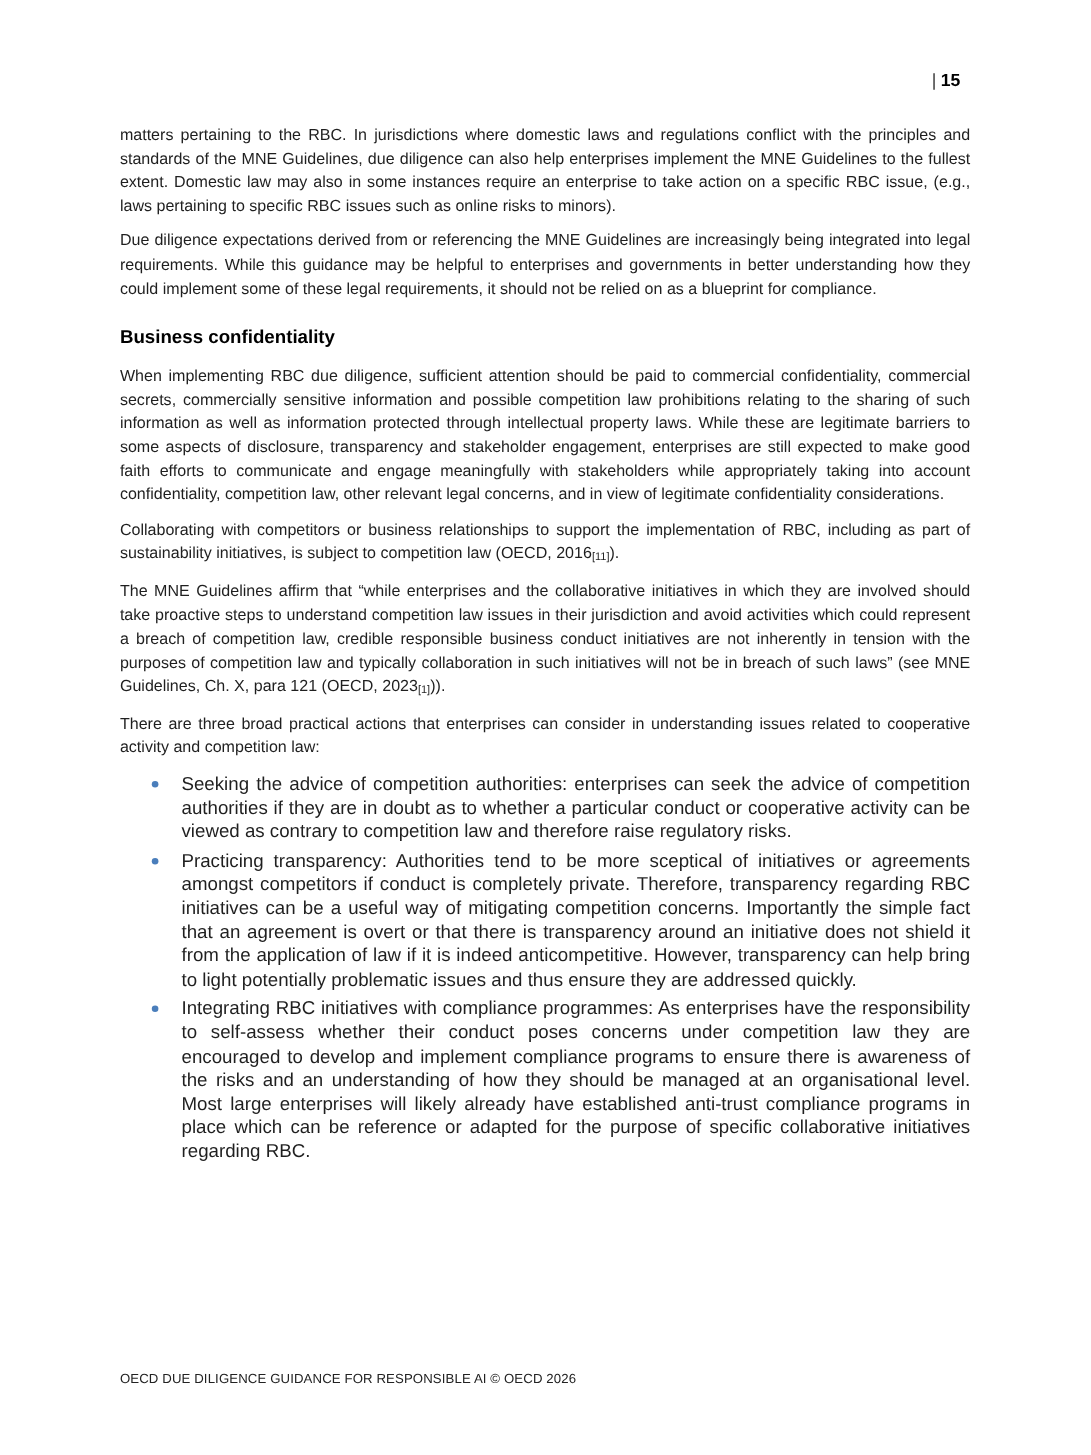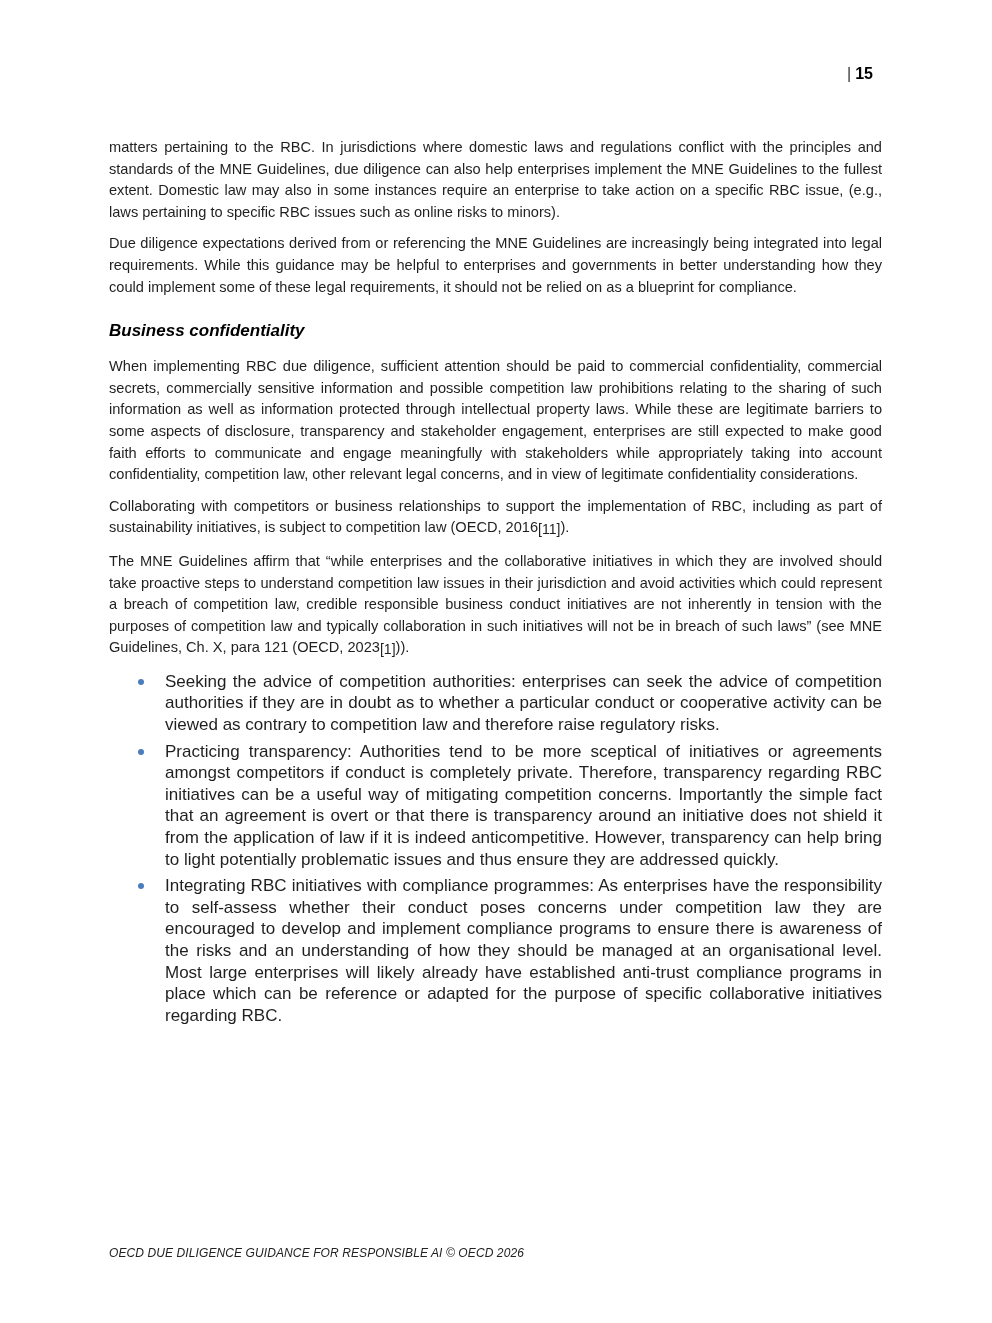--- a/index.html
+++ b/index.html
@@ -26,40 +26,38 @@
     .page-number .bar {
       font-weight: normal;
       color: #333;
       margin-right: 4px;
     }
     .content {
       position: absolute;
       left: 109px;
       top: 113px;
       width: 773px;
-      margin-top: 24px;
     }
     p {
       margin: 0 0 10px 0;
       font-size: 14.6px;
       line-height: 21.6px;
       text-align: justify;
     }
     h3 {
       margin: 0;
       font-size: 17px;
       font-weight: bold;
-      font-style: italic;
       color: #000;
       line-height: 22px;
     }
     .h-bc { margin-top: 22px; margin-bottom: 14px; }
     .h-comp { margin-top: 22px; margin-bottom: 14px; }
     sub.ref {
-      font-size: 14px;
+      font-size: 10px;
       vertical-align: -2px;
     }
     ul.bullets {
       list-style: none;
       margin: 0;
       padding: 0;
     }
     ul.bullets li {
       position: relative;
       padding-left: 56px;
@@ -77,39 +75,39 @@
       border-radius: 50%;
       background: #4a7ebb;
     }
     .footer {
       position: absolute;
       left: 109px;
       top: 1246px;
       font-size: 12px;
       color: #222;
       letter-spacing: 0.1px;
-      font-style: italic;
     }
   </style>
 </head>
 <body>
 
 <div class="page-number">
   <span class="bar">|</span><span>15</span>
 </div>
 
 <div class="content">
   <p>matters pertaining to the RBC. In jurisdictions where domestic laws and regulations conflict with the principles and standards of the MNE Guidelines, due diligence can also help enterprises implement the MNE Guidelines to the fullest extent. Domestic law may also in some instances require an enterprise to take action on a specific RBC issue, (e.g., laws pertaining to specific RBC issues such as online risks to minors).</p>
   <p>Due diligence expectations derived from or referencing the MNE Guidelines are increasingly being integrated into legal requirements. While this guidance may be helpful to enterprises and governments in better understanding how they could implement some of these legal requirements, it should not be relied on as a blueprint for compliance.</p>
 
   <h3 class="h-bc">Business confidentiality</h3>
   <p>When implementing RBC due diligence, sufficient attention should be paid to commercial confidentiality, commercial secrets, commercially sensitive information and possible competition law prohibitions relating to the sharing of such information as well as information protected through intellectual property laws. While these are legitimate barriers to some aspects of disclosure, transparency and stakeholder engagement, enterprises are still expected to make good faith efforts to communicate and engage meaningfully with stakeholders while appropriately taking into account confidentiality, competition law, other relevant legal concerns, and in view of legitimate confidentiality considerations.</p>
 
   <p><span>Collaborating with competitors or business relationships to support the implementation of RBC, including as part of sustainability initiatives, is subject to competition law (OECD, 2016</span><sub class="ref">[11]</sub><span>).</span></p>
   <p><span>The MNE Guidelines affirm that “while enterprises and the collaborative initiatives in which they are involved should take proactive steps to understand competition law issues in their jurisdiction and avoid activities which could represent a breach of competition law, credible responsible business conduct initiatives are not inherently in tension with the purposes of competition law and typically collaboration in such initiatives will not be in breach of such laws” (see MNE Guidelines, Ch. X, para 121 (OECD, 2023</span><sub class="ref">[1]</sub><span>)).</span></p>
+  <p>There are three broad practical actions that enterprises can consider in understanding issues related to cooperative activity and competition law:</p>
 
   <ul class="bullets">
     <li>
       <span class="dot"></span>
       <span>Seeking the advice of competition authorities: enterprises can seek the advice of competition authorities if they are in doubt as to whether a particular conduct or cooperative activity can be viewed as contrary to competition law and therefore raise regulatory risks.</span>
     </li>
     <li>
       <span class="dot"></span>
       <span>Practicing transparency: Authorities tend to be more sceptical of initiatives or agreements amongst competitors if conduct is completely private. Therefore, transparency regarding RBC initiatives can be a useful way of mitigating competition concerns. Importantly the simple fact that an agreement is overt or that there is transparency around an initiative does not shield it from the application of law if it is indeed anticompetitive. However, transparency can help bring to light potentially problematic issues and thus ensure they are addressed quickly.</span>
     </li>

